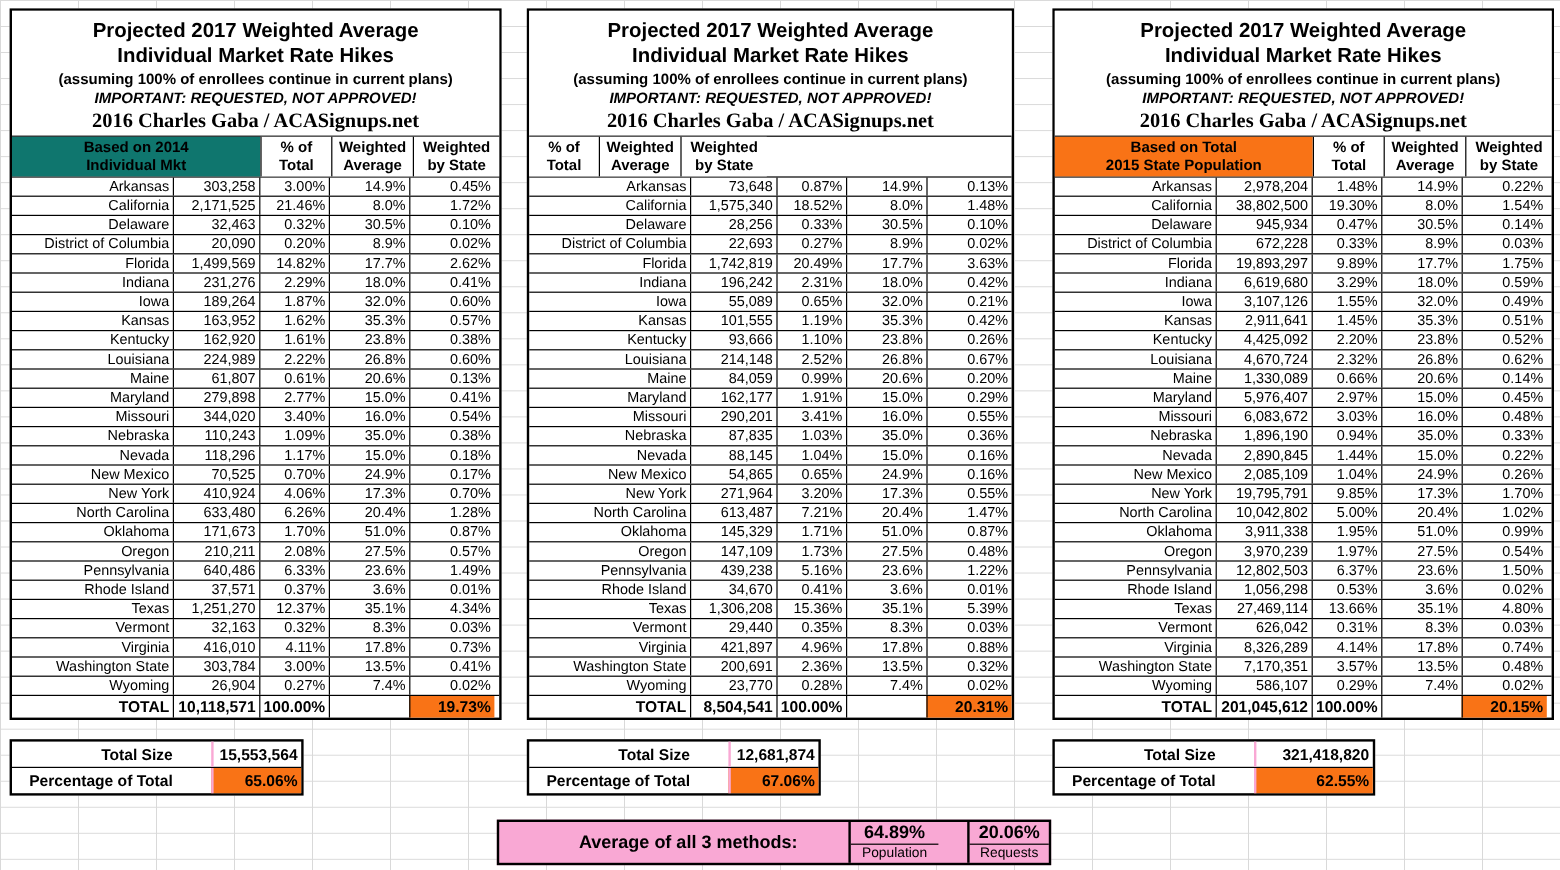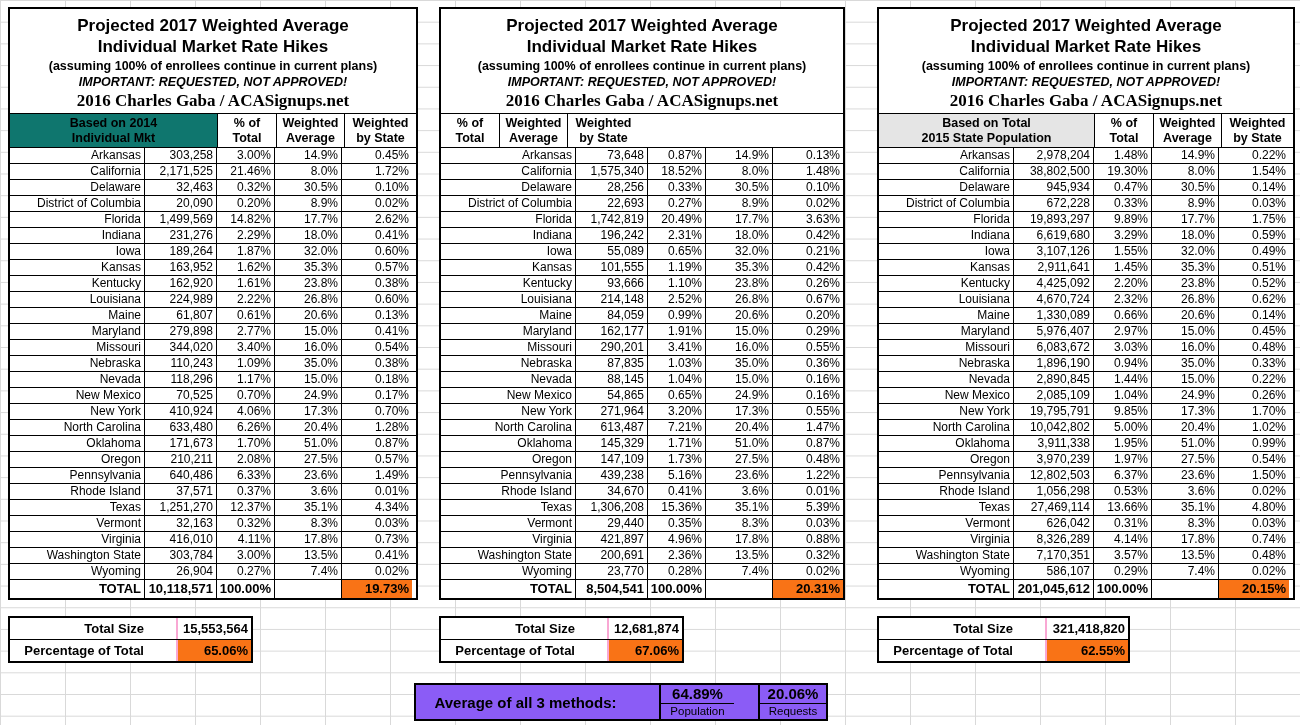--- a/index.html
+++ b/index.html
@@ -40,21 +40,21 @@
   .t3 .ch-label { width:215px; }
 
   
   .col-headers { display:flex; border-bottom:1px solid #000; height:33px; }
   .ch { display:flex; flex-direction:column; justify-content:center; text-align:center;
         font-weight:bold; font-size:12.5px; line-height:15px; border-left:1px solid #000; background:#fff; }
   .ch:first-child { border-left:none; }
   .ch span { display:block; }
   .t1 .ch-label { background:#0f766e; }
   .t2 .ch-label { background:#A9D2F3; }
-  .t3 .ch-label { background:#e5e5e5; }
+  .t3 .ch-label { background:#f97316; }
 
   
   .row { display:flex; height:15px; border-bottom:1px solid #000; }
   .c { font-size:12px; line-height:15px; text-align:right; padding-right:3px;
        border-left:1px solid #000; overflow:hidden; white-space:nowrap; }
   .c:first-child { border-left:none; }
   .row .w-state  { width:131px; }
   .row .w-size   { width:68px;  }
   .row .w-pct    { width:54px;  }
   .row .w-wavg   { width:63px;  }
@@ -68,25 +68,25 @@
 
   
   .footer-box { position:absolute; top:616px; border:2px solid #000; background:#fff; }
   .footer-box.f1 { left:8px;   }
   .footer-box.f2 { left:439px; }
   .footer-box.f3 { left:877px; }
   .f-row { display:flex; height:21px; border-bottom:1px solid #000; }
   .f-row:last-child { border-bottom:none; }
   .f-label { width:134px; text-align:right; font-weight:bold; font-size:13px; line-height:21px; padding-right:4px; }
   .f-value { width:70px; border-left:2px solid #f9a8d4; text-align:right; font-weight:bold; font-size:13px; line-height:21px; padding-right:3px;margin-left:28px; }
-  .f3 .f-value { width:78px; }
+  .f3 .f-value { width:78px;padding-left:16px; }
 
   
   .avg-box { position:absolute; left:414px; top:683px; height:34px; display:flex;
-             border:2px solid #000; background:#8b5cf6; }
+             border:2px solid #000; background:#f9a8d4;padding-left:48px; }
   .avg-label { width:219px; display:flex; align-items:center; justify-content:center;
                font-weight:bold; font-size:15px; }
   .avg-cell { border-left:2px solid #000; display:flex; flex-direction:column;margin-left:24px; }
   .avg-cell.pop { width:73px; }
   .avg-cell.req { width:66px; }
   .avg-val { height:18px; line-height:18px; text-align:center; font-weight:bold; font-size:15px;
              border-bottom:1px solid #000; }
   .avg-sub { height:15px; line-height:15px; text-align:center; font-size:11.5px; }
 </style>
 </head>

